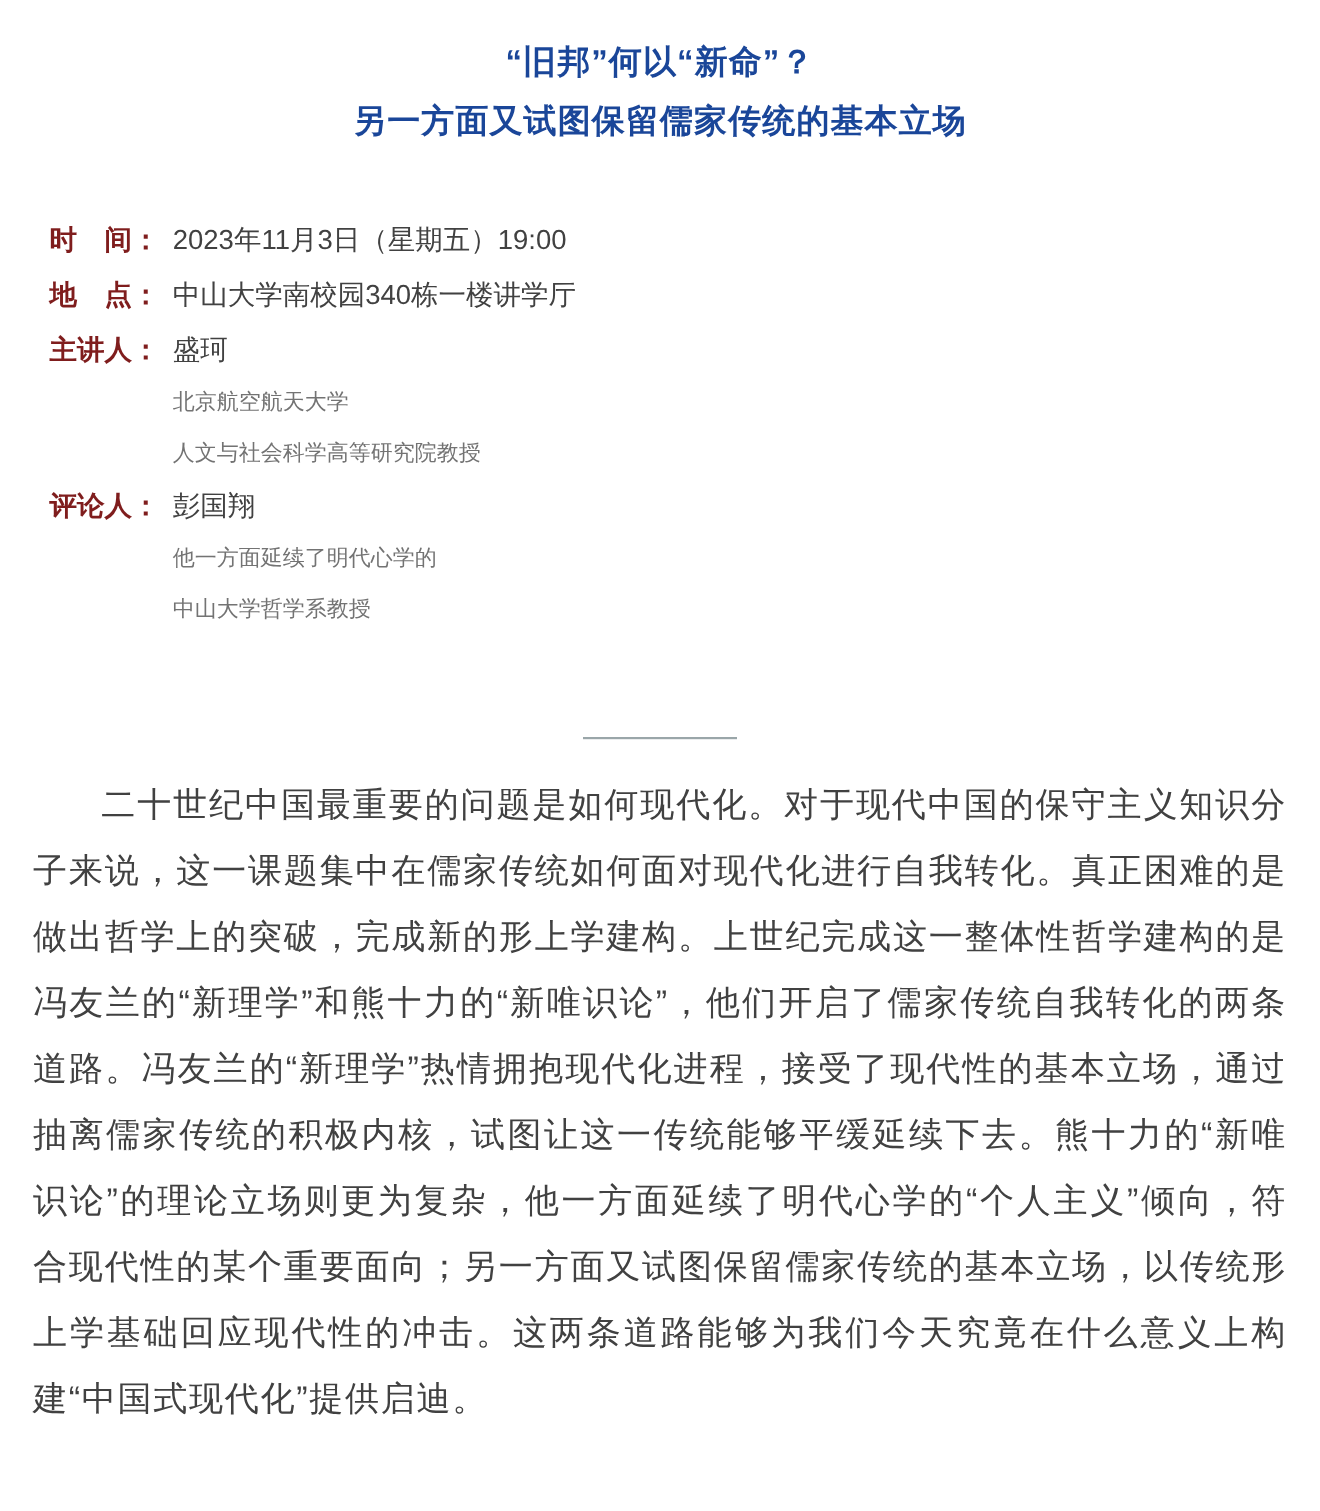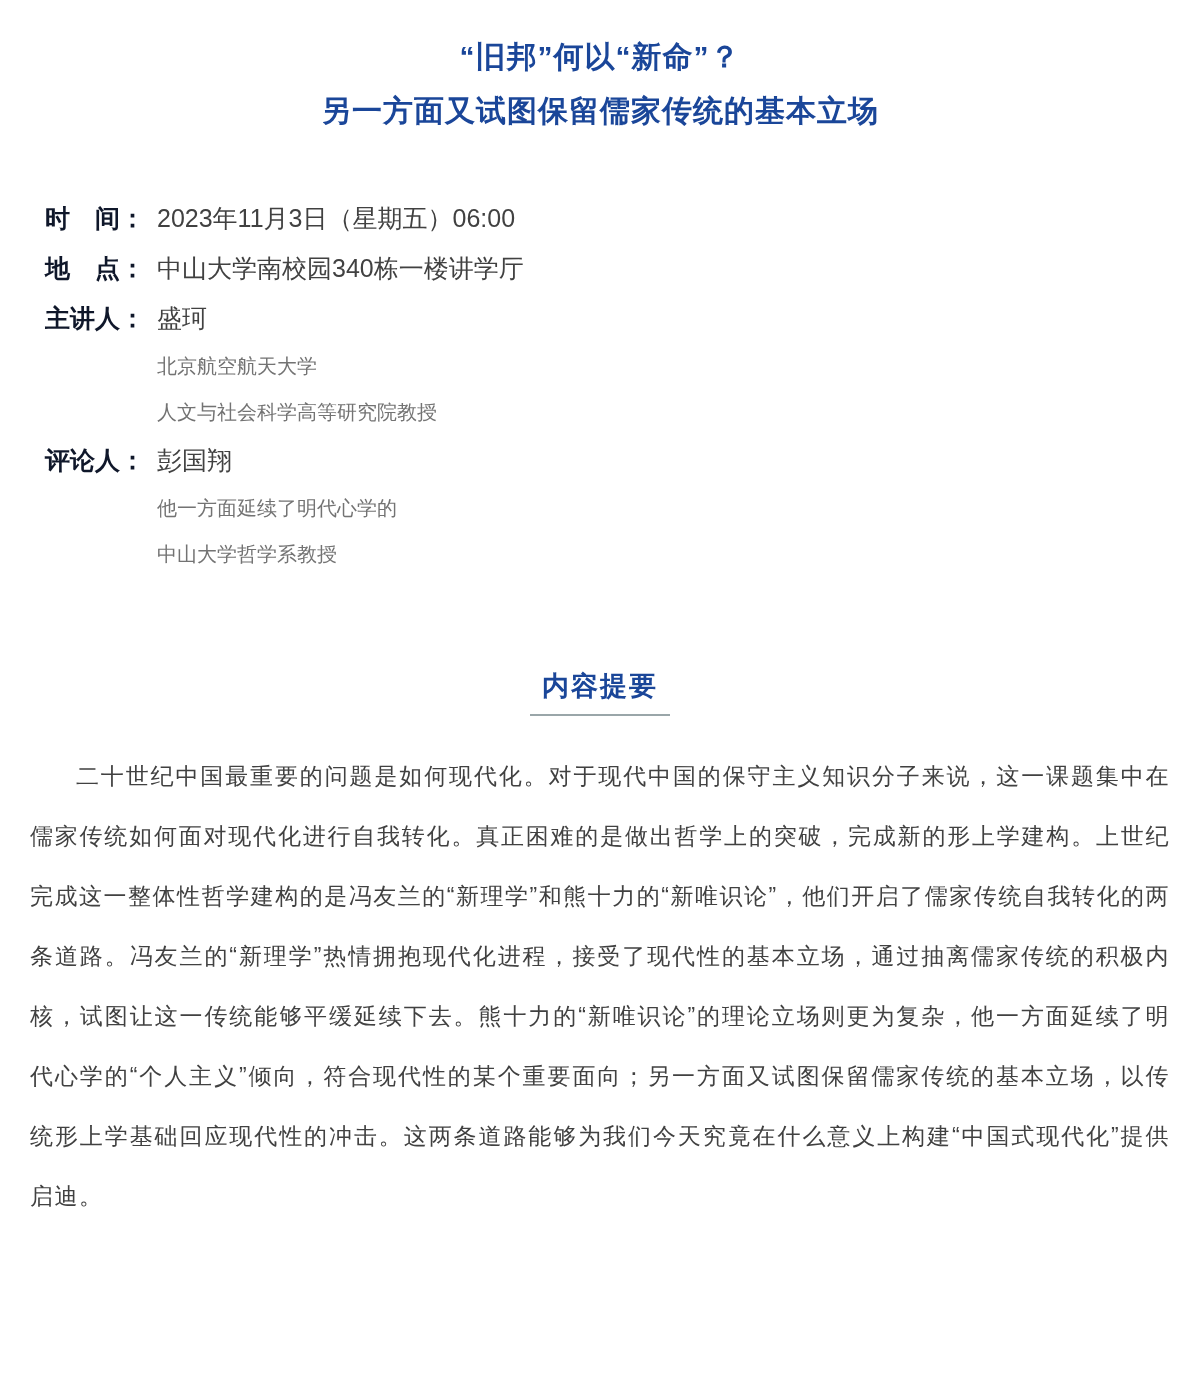--- a/index.html
+++ b/index.html
@@ -21,21 +21,21 @@
     font-weight: 700;
     letter-spacing: 1px;
     color: #1a4699;
   }
 
   
   .info { margin: 67px 0 0 45px; font-size: 25px; }
   .info-row { display: flex; line-height: 26px; margin-bottom: 24px; }
   .info-label {
     flex: 0 0 112px;
-    color: #0f172a;
+    color: #7f1d1d;
     font-weight: 700;
     white-space: pre;
   }
   .info-value { color: #414141; }
   .name-line {
     margin: 0 0 24px 112px;
     line-height: 26px;
     color: #414141;
   }
   .affil-line {
@@ -57,21 +57,21 @@
     color: #1a4699;
   }
   .heading-underline {
     width: 140px;
     height: 2px;
     margin: 12px auto 0;
     background: #9aa6a9;
   }
   .abstract-body {
     margin: 30px 30px 0;
-    font-size: 23px;
+    font-size: 31px;
     line-height: 60px;
     letter-spacing: 1.5px;
     color: #414141;
     text-align: justify;
     text-indent: 2em;
   }
 </style>
 </head>
 <body>
 
@@ -79,21 +79,21 @@
 
   <header class="title-block">
     <h1 class="title-line">“旧邦”何以“新命”？</h1>
     <h1 class="title-line">另一方面又试图保留儒家传统的基本立场</h1>
   </header>
 
   <section class="info">
 
     <div class="info-row">
       <span class="info-label">时　间：</span>
-      <span class="info-value">2023年11月3日（星期五）06:00</span>
+      <span class="info-value">2023年11月3日（星期五）19:00</span>
     </div>
 
     <div class="info-row">
       <span class="info-label">地　点：</span>
       <span class="info-value">中山大学南校园340栋一楼讲学厅</span>
     </div>
 
     <div class="info-row">
       <span class="info-label">主讲人：</span>
       <span class="info-value">盛珂</span>
@@ -105,18 +105,17 @@
       <span class="info-label">评论人：</span>
       <span class="info-value">彭国翔</span>
     </div>
     <div class="affil-line">他一方面延续了明代心学的</div>
 
     <div class="affil-line">中山大学哲学系教授</div>
 
   </section>
 
   <section class="abstract">
-    <h2 class="abstract-heading">内容提要</h2>
     <div class="heading-underline"></div>
     <p class="abstract-body">二十世纪中国最重要的问题是如何现代化。对于现代中国的保守主义知识分子来说，这一课题集中在儒家传统如何面对现代化进行自我转化。真正困难的是做出哲学上的突破，完成新的形上学建构。上世纪完成这一整体性哲学建构的是冯友兰的“新理学”和熊十力的“新唯识论”，他们开启了儒家传统自我转化的两条道路。冯友兰的“新理学”热情拥抱现代化进程，接受了现代性的基本立场，通过抽离儒家传统的积极内核，试图让这一传统能够平缓延续下去。熊十力的“新唯识论”的理论立场则更为复杂，他一方面延续了明代心学的“个人主义”倾向，符合现代性的某个重要面向；另一方面又试图保留儒家传统的基本立场，以传统形上学基础回应现代性的冲击。这两条道路能够为我们今天究竟在什么意义上构建“中国式现代化”提供启迪。</p>
   </section>
 
 </div>
 
 </body></html>

